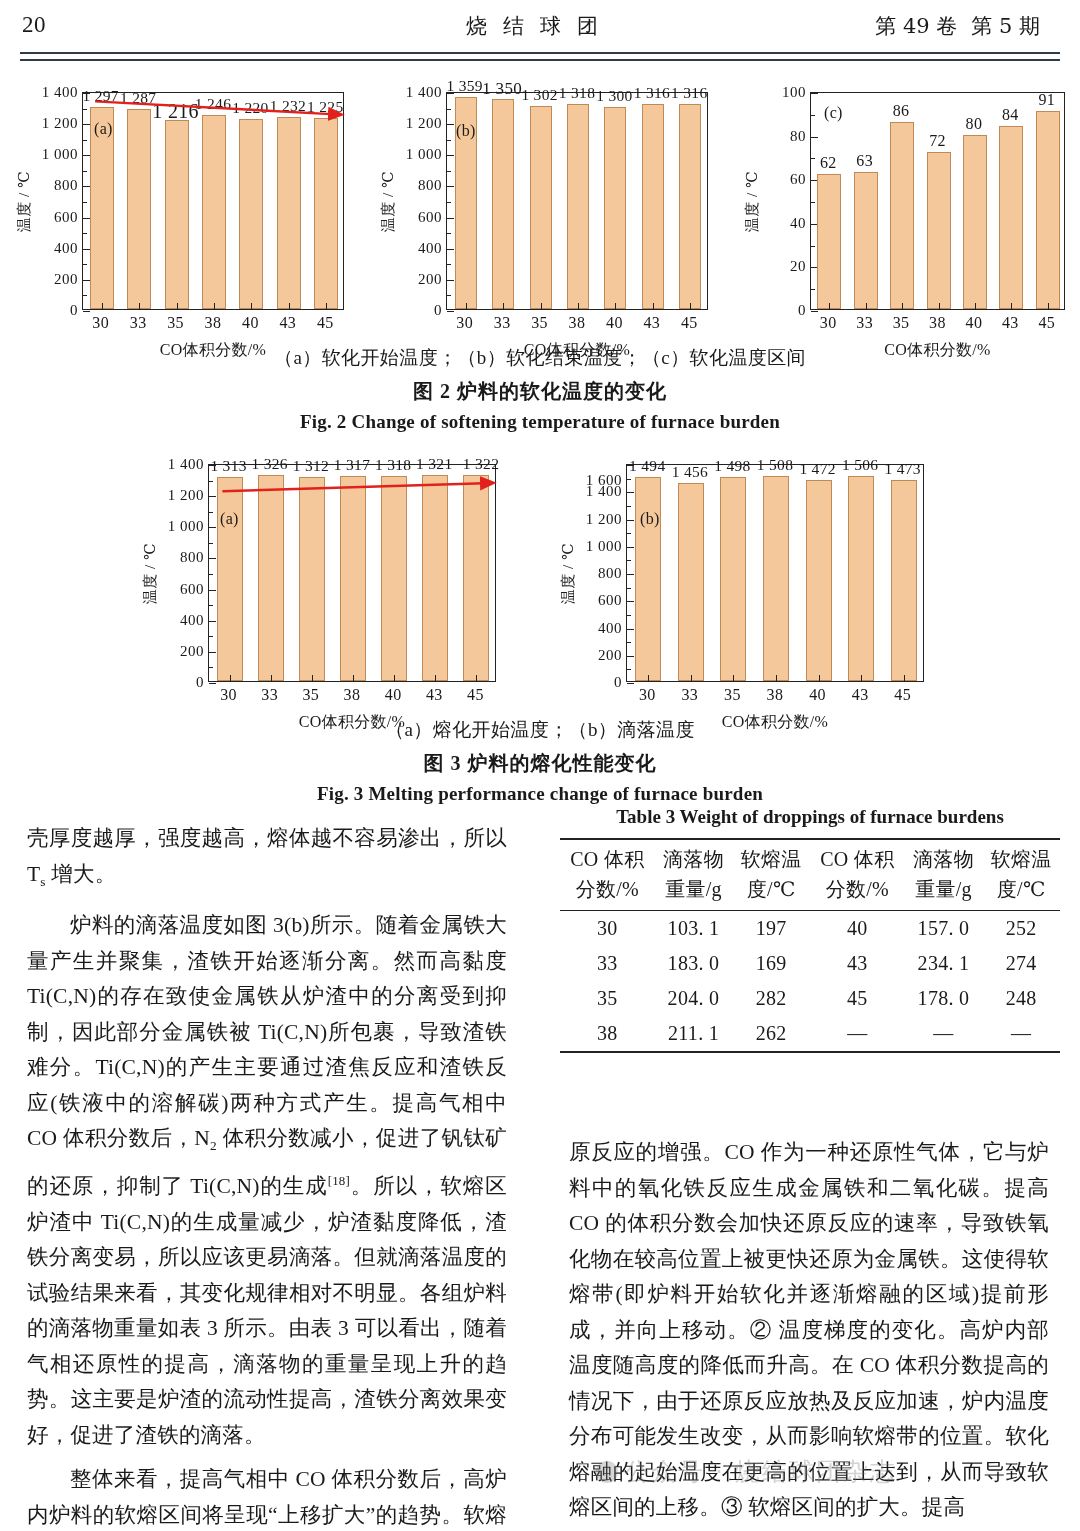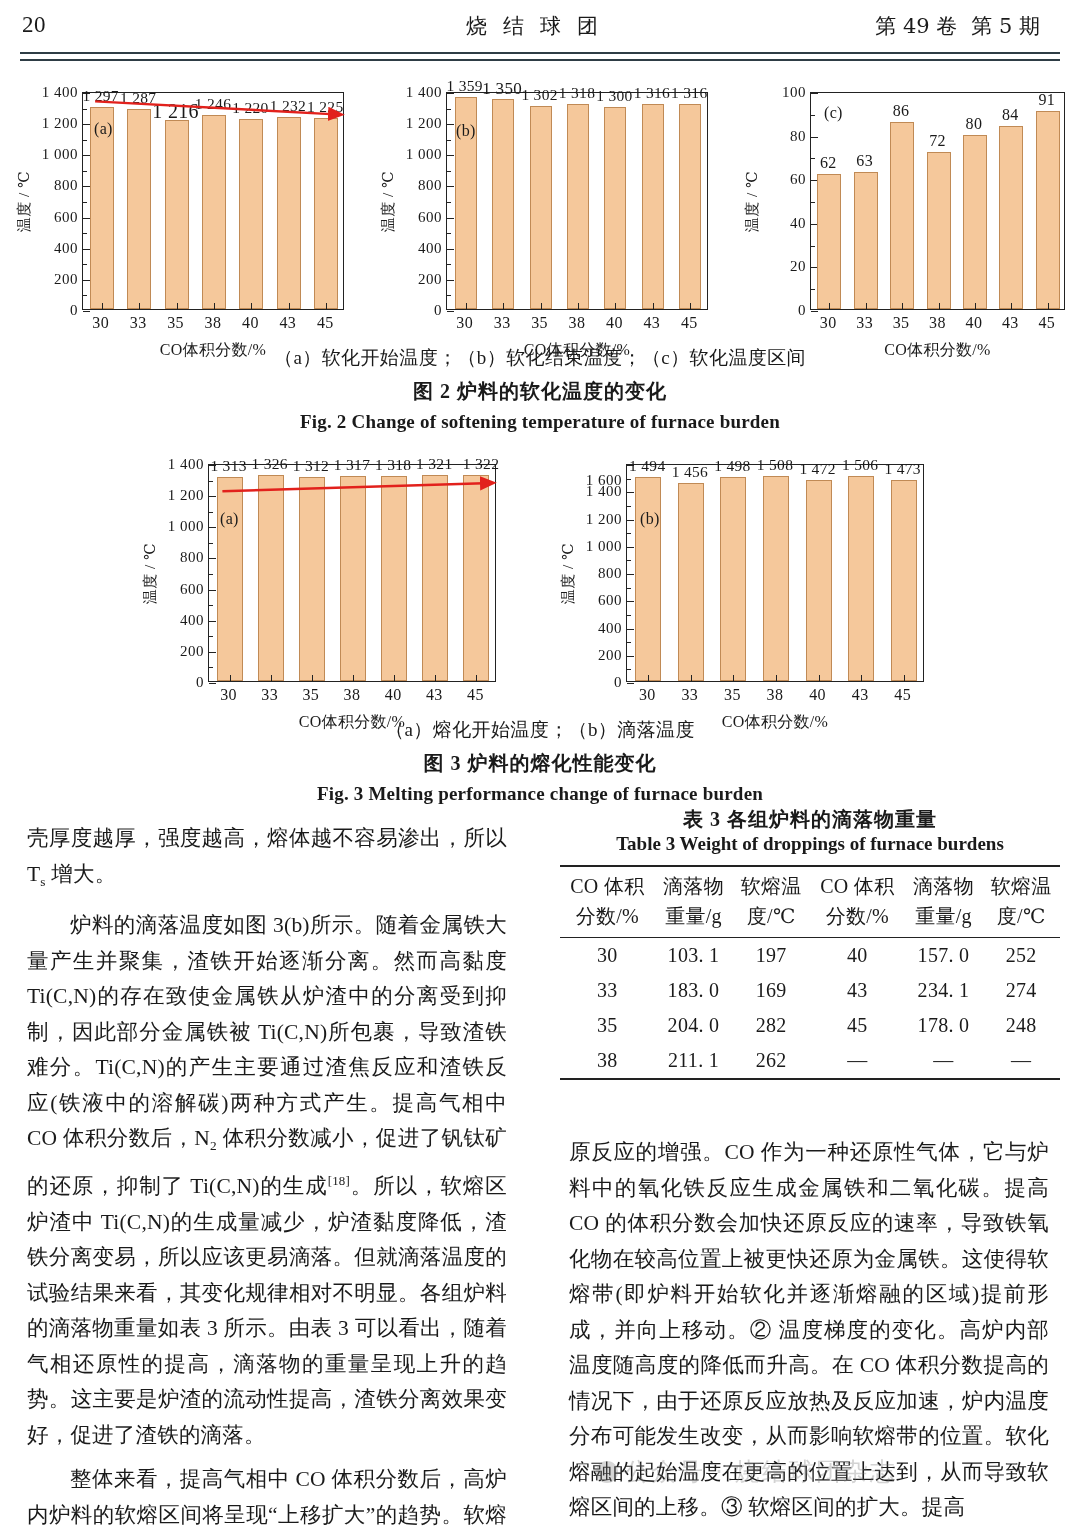--- a/index.html
+++ b/index.html
@@ -620,21 +620,20 @@
 <div class="caption cap-en" style="top:783px;">Fig. 3    Melting performance change of furnace burden</div>
 
 <div class="col" id="col-left">
     <p class="noindent">壳厚度越厚，强度越高，熔体越不容易渗出，所以 T<sub>s</sub> 增大。</p>
     <p>炉料的滴落温度如图 3(b)所示。随着金属铁大量产生并聚集，渣铁开始逐渐分离。然而高黏度 Ti(C,N)的存在致使金属铁从炉渣中的分离受到抑制，因此部分金属铁被 Ti(C,N)所包裹，导致渣铁难分。Ti(C,N)的产生主要通过渣焦反应和渣铁反应(铁液中的溶解碳)两种方式产生。提高气相中 CO 体积分数后，N<sub>2</sub> 体积分数减小，促进了钒钛矿的还原，抑制了 Ti(C,N)的生成<sup>[18]</sup>。所以，软熔区炉渣中 Ti(C,N)的生成量减少，炉渣黏度降低，渣铁分离变易，所以应该更易滴落。但就滴落温度的试验结果来看，其变化规律相对不明显。各组炉料的滴落物重量如表 3 所示。由表 3 可以看出，随着气相还原性的提高，滴落物的重量呈现上升的趋势。这主要是炉渣的流动性提高，渣铁分离效果变好，促进了渣铁的滴落。</p>
     <p>整体来看，提高气相中 CO 体积分数后，高炉内炉料的软熔区间将呈现“上移扩大”的趋势。软熔区间在高炉内呈现扩大趋势的主要原因:① 还</p>
   </div>
 
 <div id="table-block">
   <div class="tcap">
-    <div class="cn">表 3    各组炉料的滴落物重量</div>
     <div class="en">Table 3    Weight of droppings of furnace burdens</div>
   </div>
   <table class="data">
     <thead>
       <tr>
           <th>CO 体积<br>分数/%</th>
           <th>滴落物<br>重量/g</th>
           <th>软熔温<br>度/℃</th>
           <th>CO 体积<br>分数/%</th>
           <th>滴落物<br>重量/g</th>

